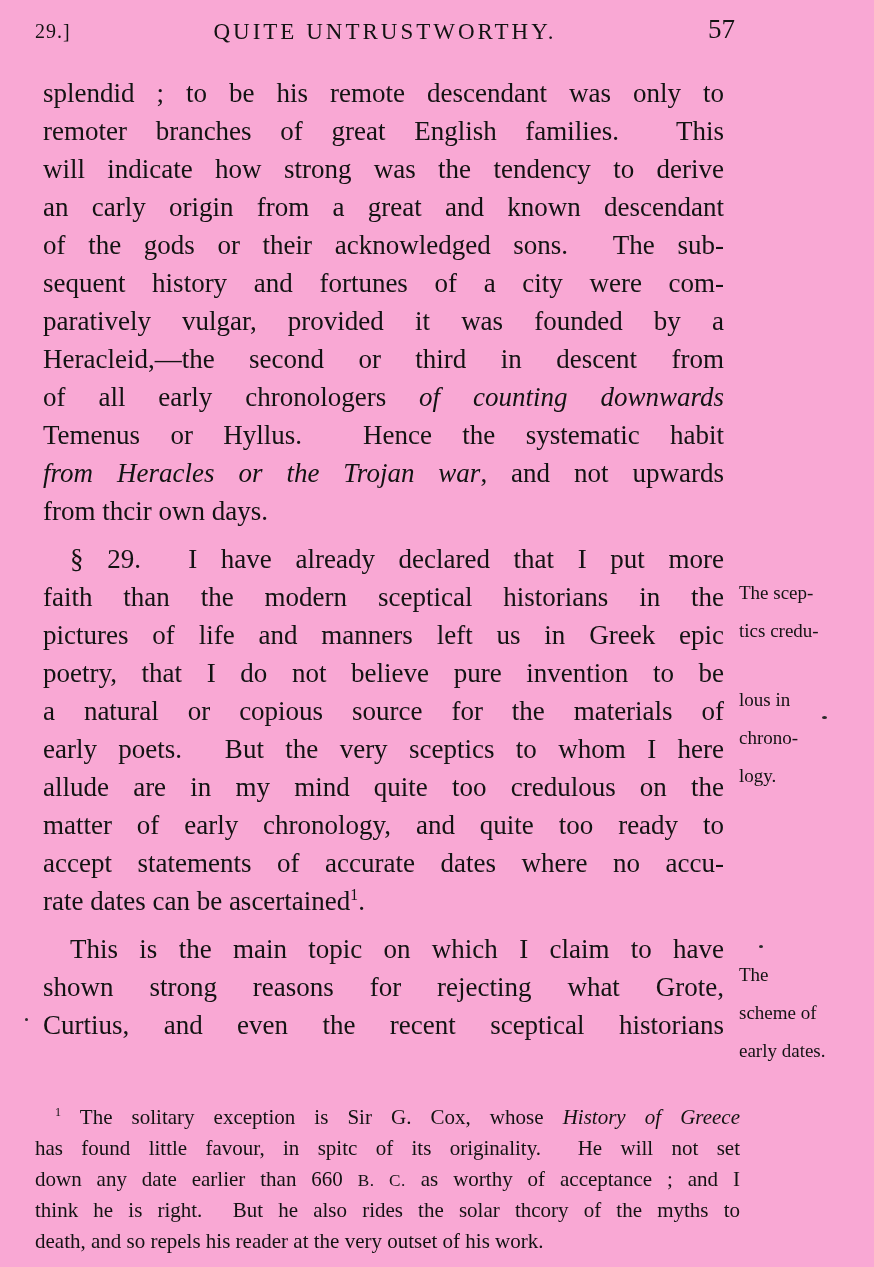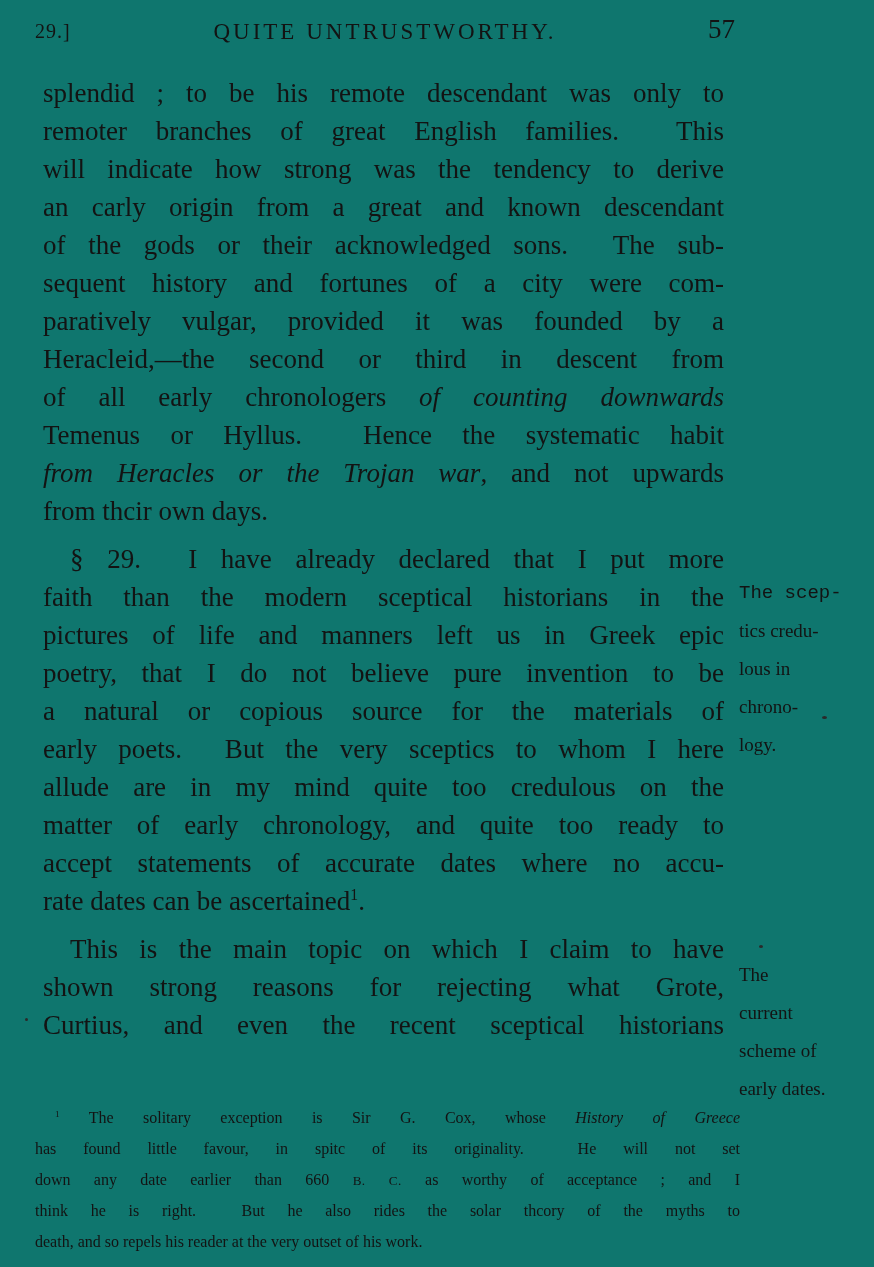--- a/index.html
+++ b/index.html
@@ -4,21 +4,21 @@
 <style>
   html, body {
     margin: 0;
     padding: 0;
     background: #ffffff;
   }
   #page {
     position: relative;
     width: 874px;
     height: 1267px;
-    background: #0f766e;
+    background: #f9a8d4;
     color: #131313;
     font-family: "Liberation Serif", "DejaVu Serif", serif;
     overflow: hidden;
   }
 
   
   #header {
     position: absolute;
     top: 14px;
     left: 35px;
@@ -83,21 +83,21 @@
   }
   #margin-note-1 { top: 574px; }
   #margin-note-2 { top: 956px; }
 
   
   #footnote {
     position: absolute;
     top: 1102px;
     left: 35px;
     width: 705px;
-    font-size: 16px;
+    font-size: 21px;
   }
   #footnote .bline {
     line-height: 31px;
     height: 31px;
   }
   #footnote .bline.indent { text-indent: 20px; }
 
   
   .speck {
     position: absolute;
@@ -147,29 +147,28 @@
         <div class="bline last"><span>rate dates can be ascertained</span><span class="sup">1</span><span>.</span></div>
       </div>
       <div class="para">
         <div class="bline indent"><span>This is the main topic on which I claim to have</span></div>
         <div class="bline"><span>shown strong reasons for rejecting what Grote,</span></div>
         <div class="bline"><span>Curtius, and even the recent sceptical historians</span></div>
       </div>
     </div>
 
   <div id="margin-note-1" class="margin-note">
-      <div class="bline last" style="height: auto; text-align-last: left; font-family: Liberation Mono, monospace;"><span>The scep-</span></div>
+      <div class="bline last" style="height: auto; text-align-last: left;"><span>The scep-</span></div>
       <div class="bline last" style="height: auto; text-align-last: left;"><span>tics credu-</span></div>
-      <div class="bline last" style="height: auto; text-align-last: left;"><span>lous in</span></div>
+      <div class="bline last" style="height: auto; text-align-last: left; margin-top: 31px;"><span>lous in</span></div>
       <div class="bline last" style="height: auto; text-align-last: left;"><span>chrono-</span></div>
       <div class="bline last" style="height: auto; text-align-last: left;"><span>logy.</span></div>
     </div>
   <div id="margin-note-2" class="margin-note">
       <div class="bline last" style="height: auto; text-align-last: left;"><span>The</span></div>
-      <div class="bline last" style="height: auto; text-align-last: left;"><span>current</span></div>
       <div class="bline last" style="height: auto; text-align-last: left;"><span>scheme of</span></div>
       <div class="bline last" style="height: auto; text-align-last: left;"><span>early dates.</span></div>
     </div>
 
   <div id="footnote">
       <div class="bline indent"><span class="sup">1</span><span> The solitary exception is Sir G. Cox, whose </span><span class="it">History of Greece</span></div>
       <div class="bline"><span>has found little favour, in spitc of its originality.&nbsp; He will not set</span></div>
       <div class="bline"><span>down any date earlier than 660 </span><span class="sc">B. C.</span><span> as worthy of acceptance ; and I</span></div>
       <div class="bline"><span>think he is right.&nbsp; But he also rides the solar thcory of the myths to</span></div>
       <div class="bline last"><span>death, and so repels his reader at the very outset of his work.</span></div>

